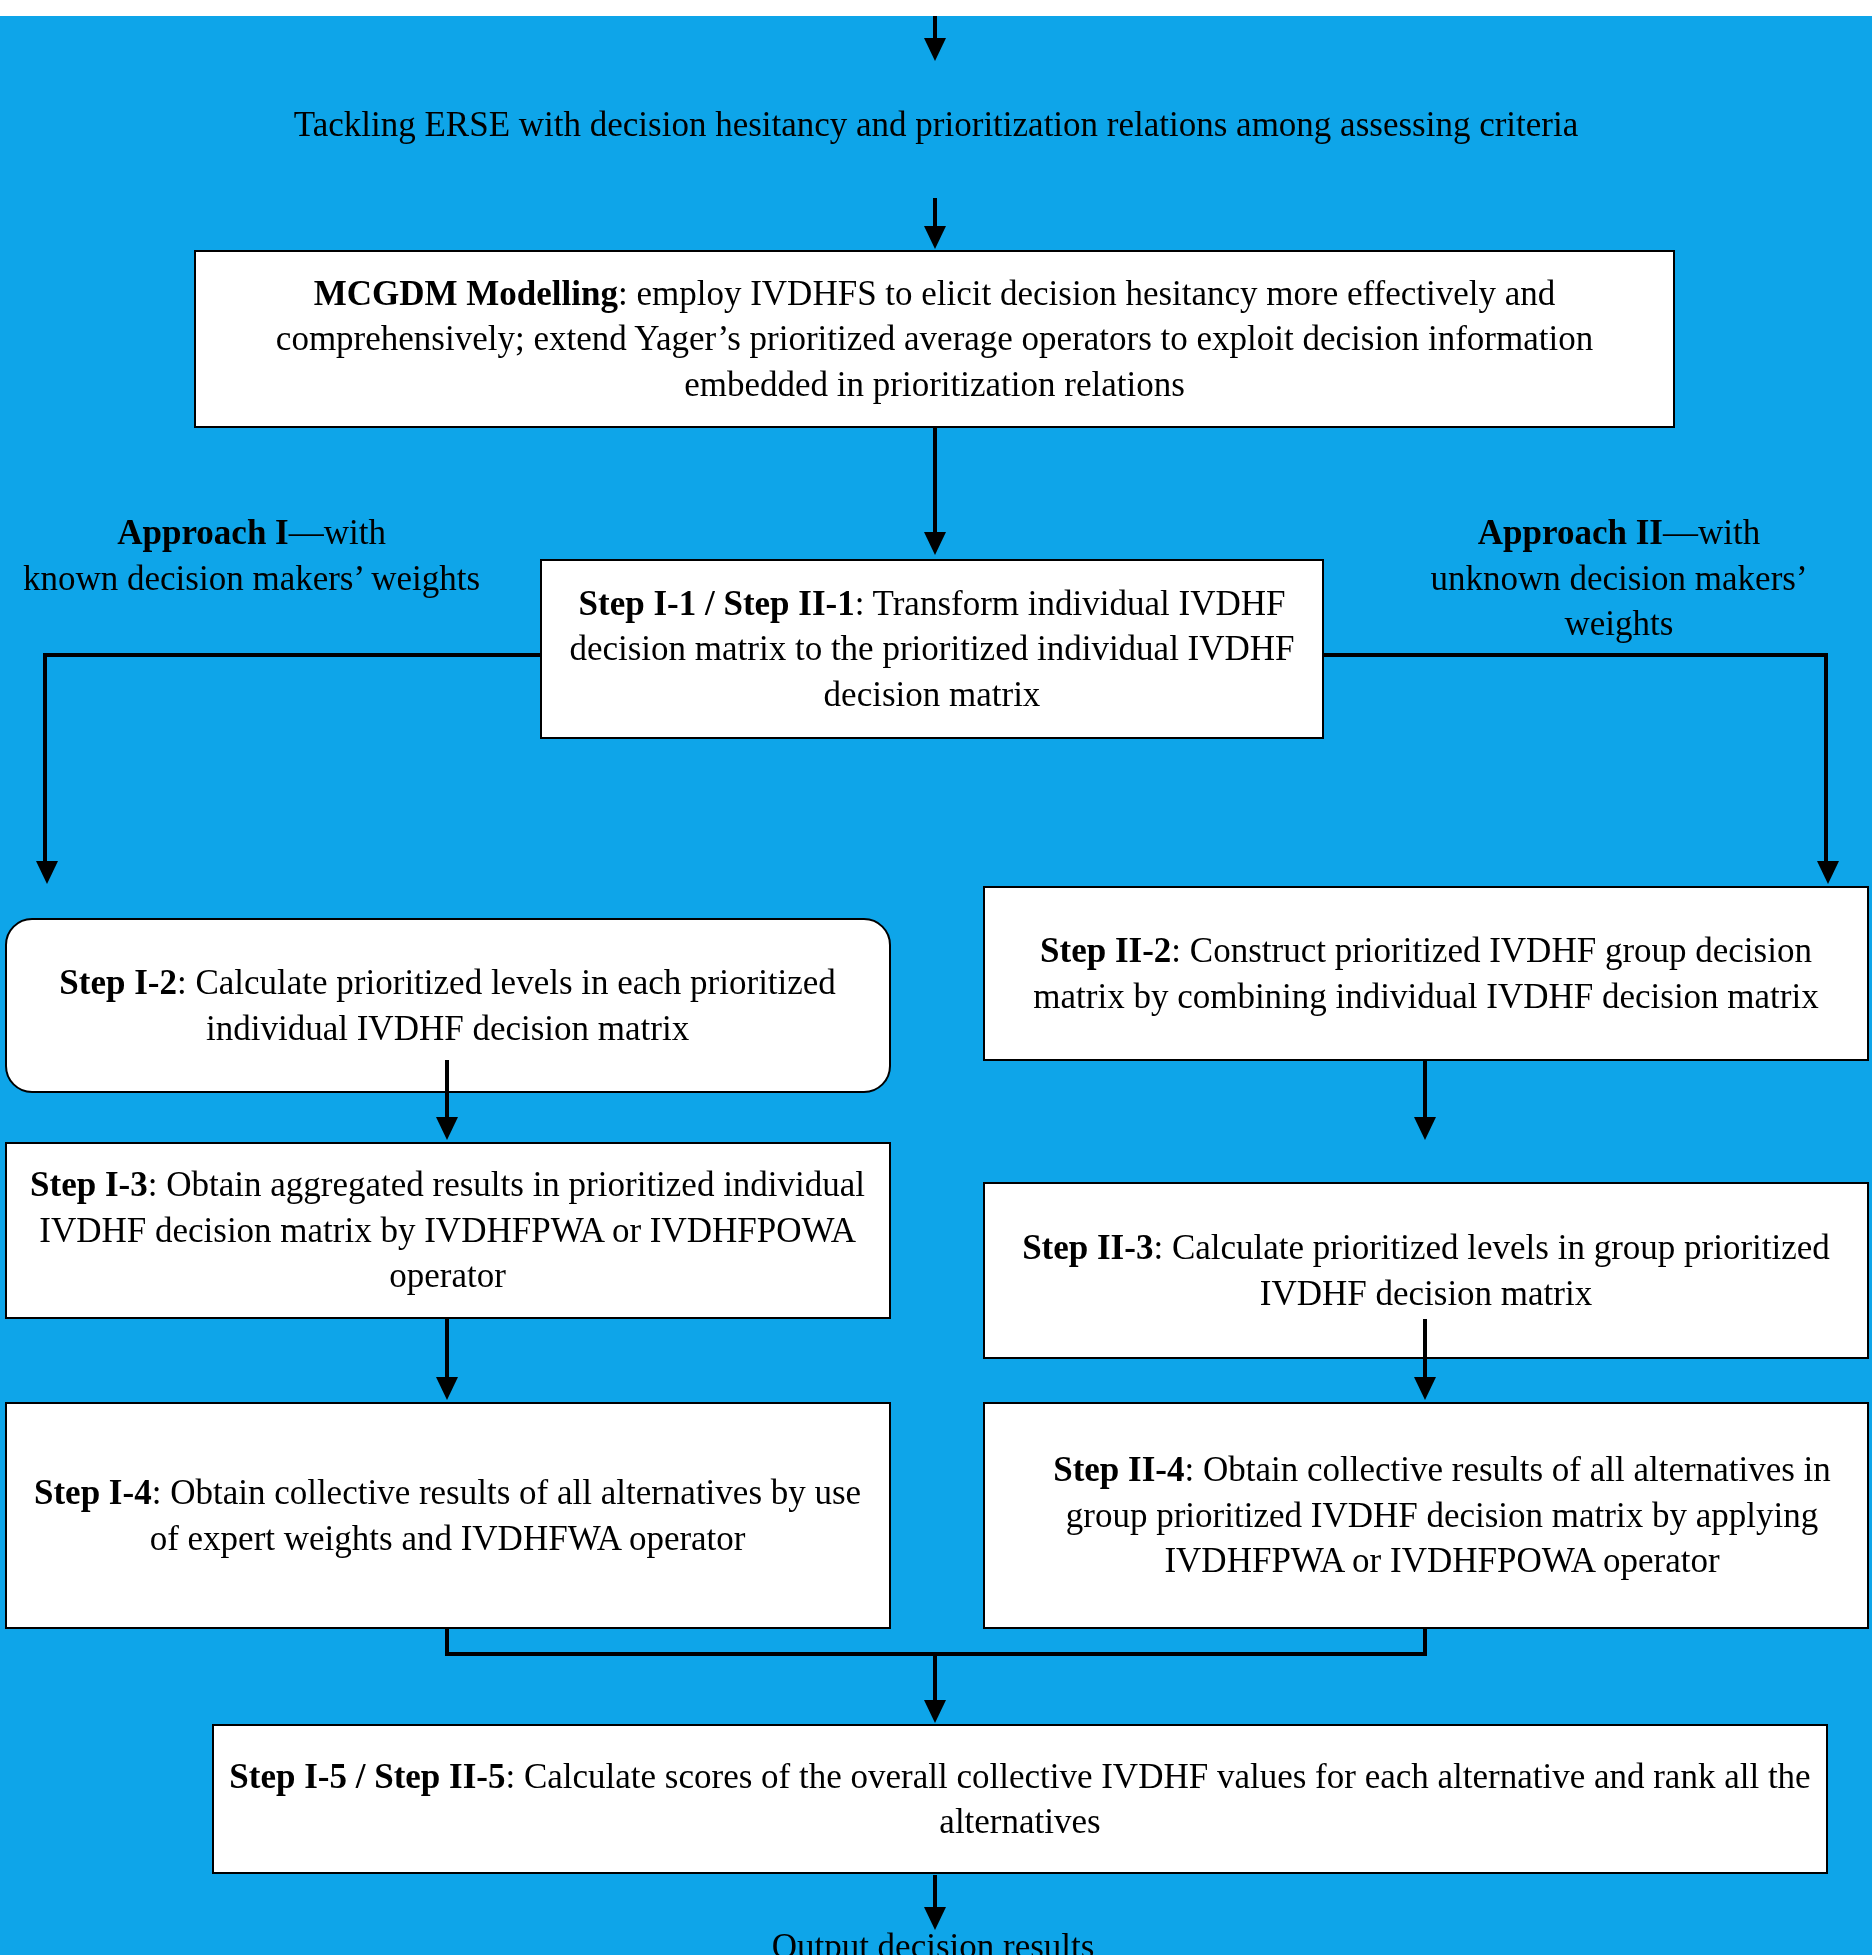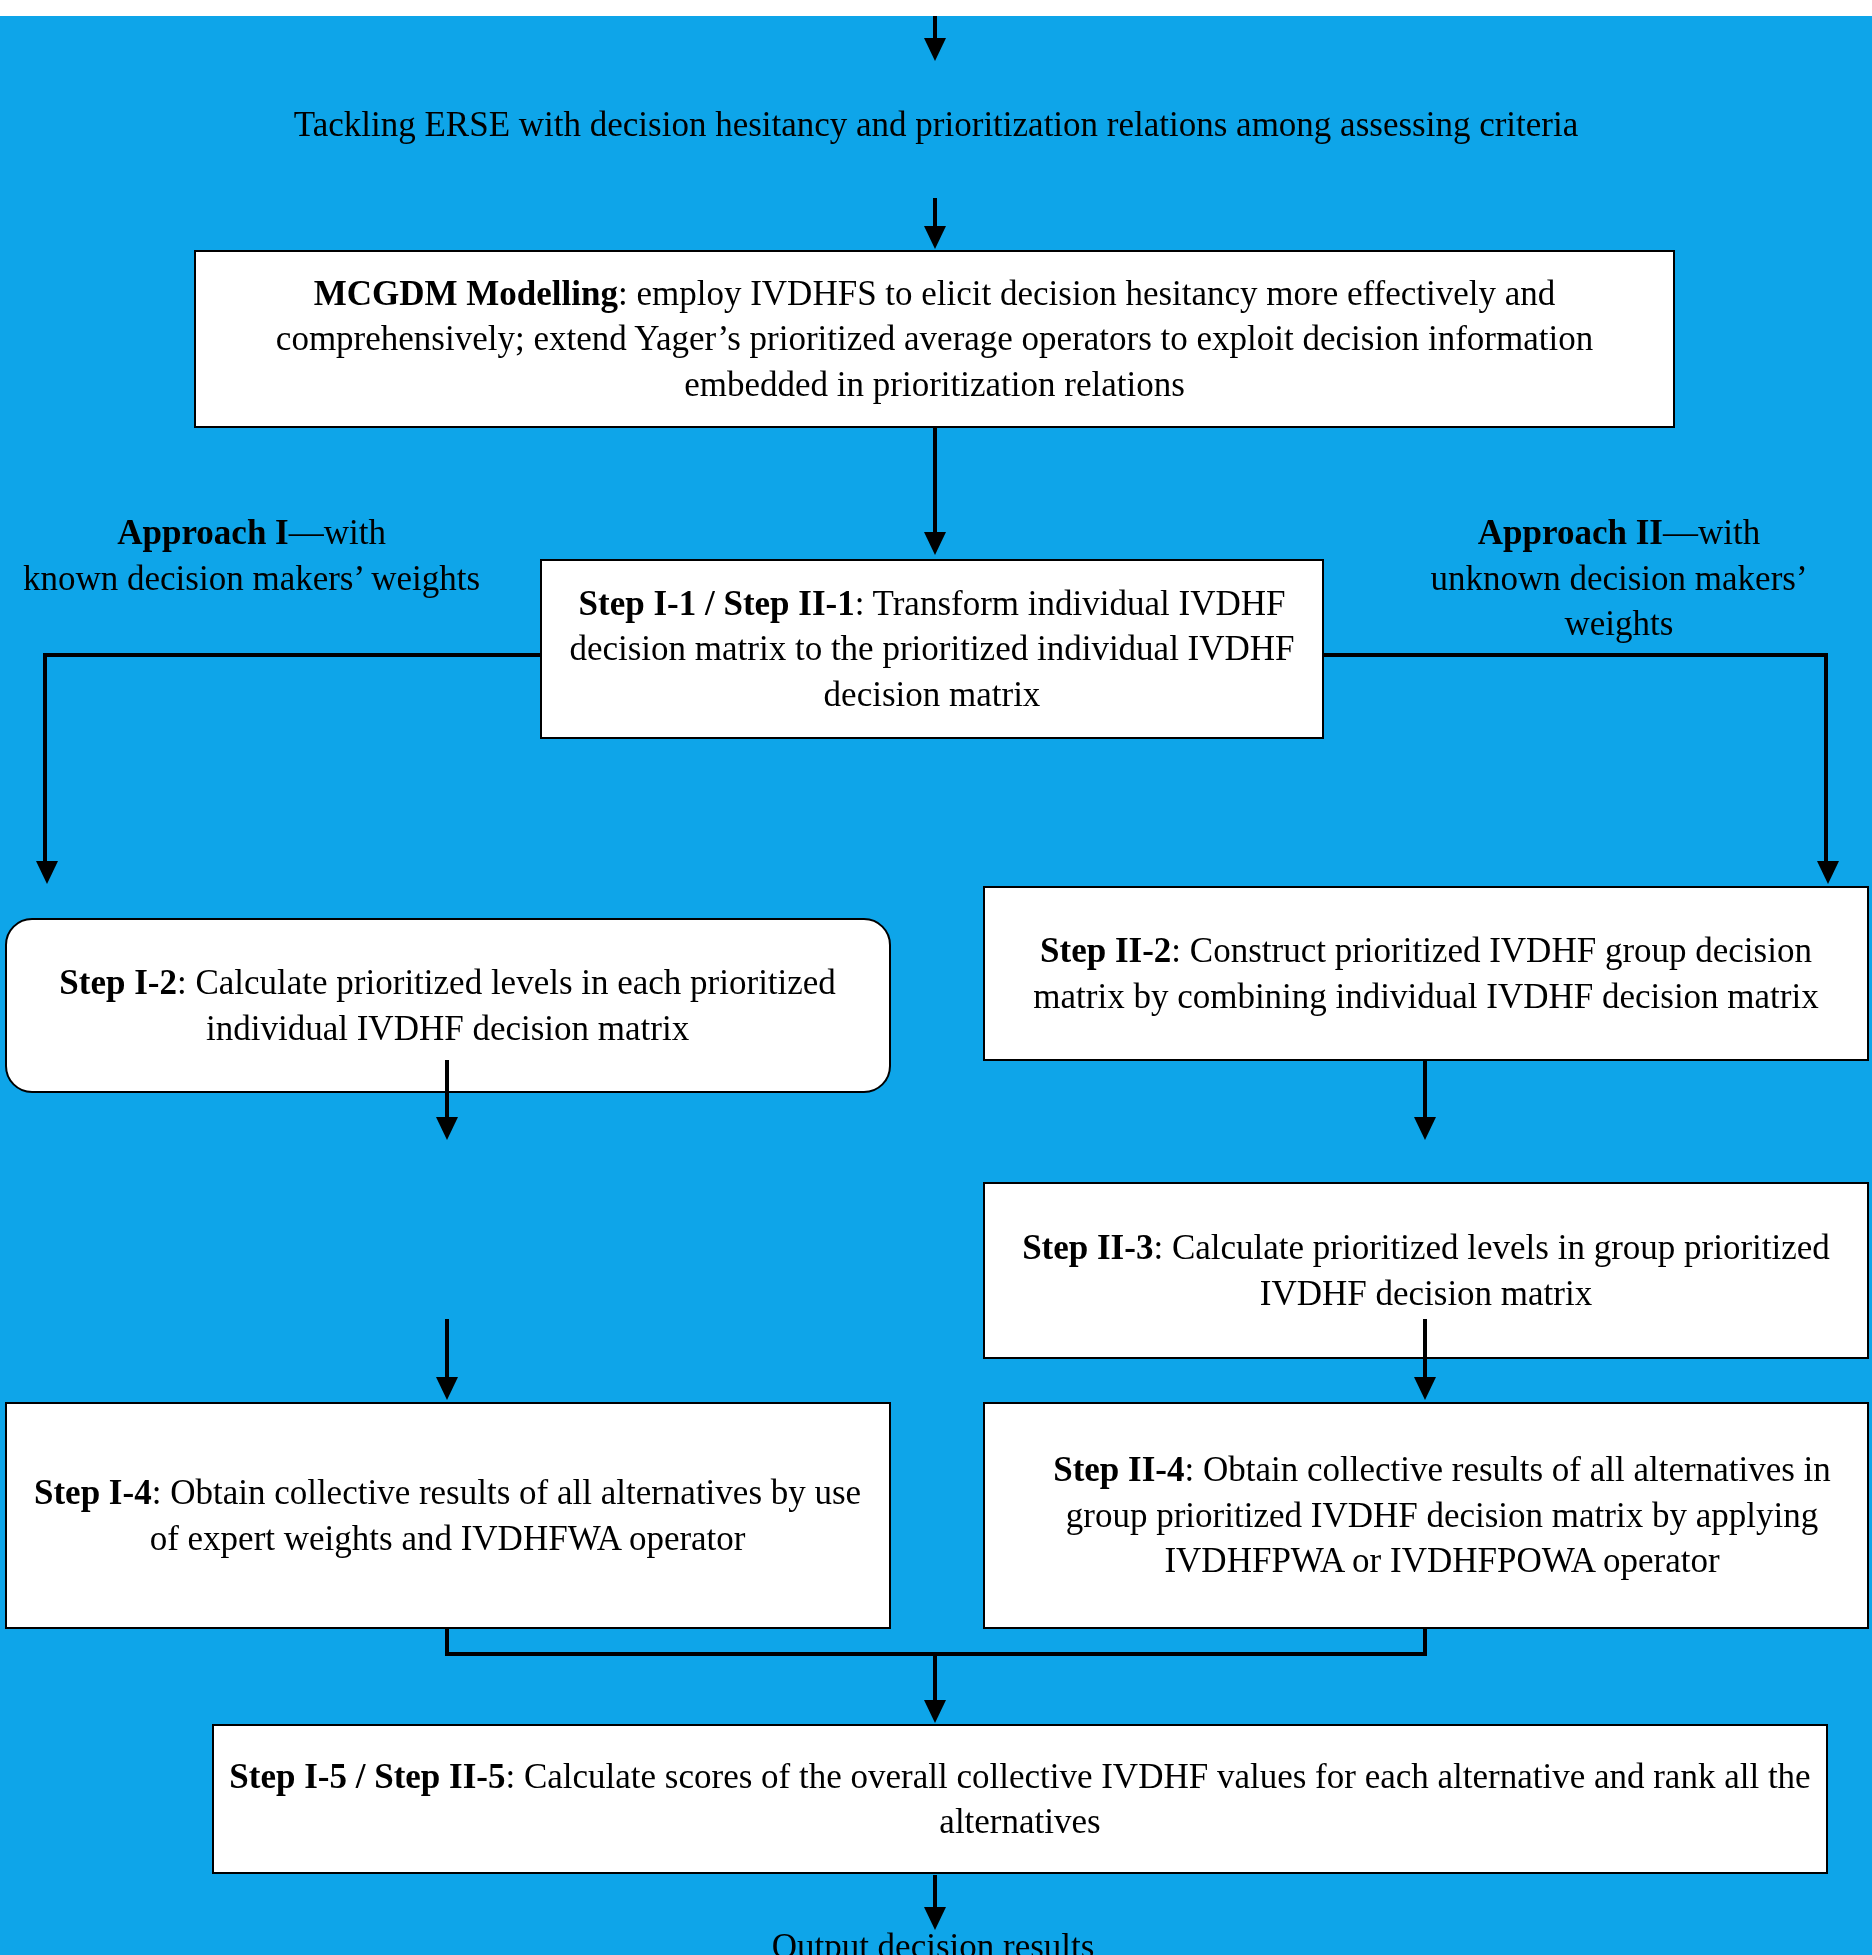--- a/index.html
+++ b/index.html
@@ -110,20 +110,25 @@
       <b>Step II-2</b><span>: Construct prioritized IVDHF group decision matrix by combining individual IVDHF decision matrix</span>
     </div>
   </div>
 
   <div class="vline" style="left:445px;top:1044px;height:58px;"></div>
   <div class="arrowdown" style="left:436px;top:1101px;"></div>
 
   <div class="vline" style="left:1423px;top:1044px;height:58px;"></div>
   <div class="arrowdown" style="left:1414px;top:1101px;"></div>
 
+  <div class="box" style="left:4.6px;top:1126px;width:886px;height:177px;">
+    <div class="txt">
+      <b>Step I-3</b><span>: Obtain aggregated results in prioritized individual IVDHF decision matrix by IVDHFPWA or IVDHFPOWA operator</span>
+    </div>
+  </div>
 
   <div class="box" style="left:983px;top:1166px;width:886px;height:177px;">
     <div class="txt">
       <b>Step II-3</b><span>: Calculate prioritized levels in group prioritized IVDHF decision matrix</span>
     </div>
   </div>
 
   <div class="vline" style="left:445px;top:1303px;height:59px;"></div>
   <div class="arrowdown" style="left:436px;top:1361px;"></div>
 

